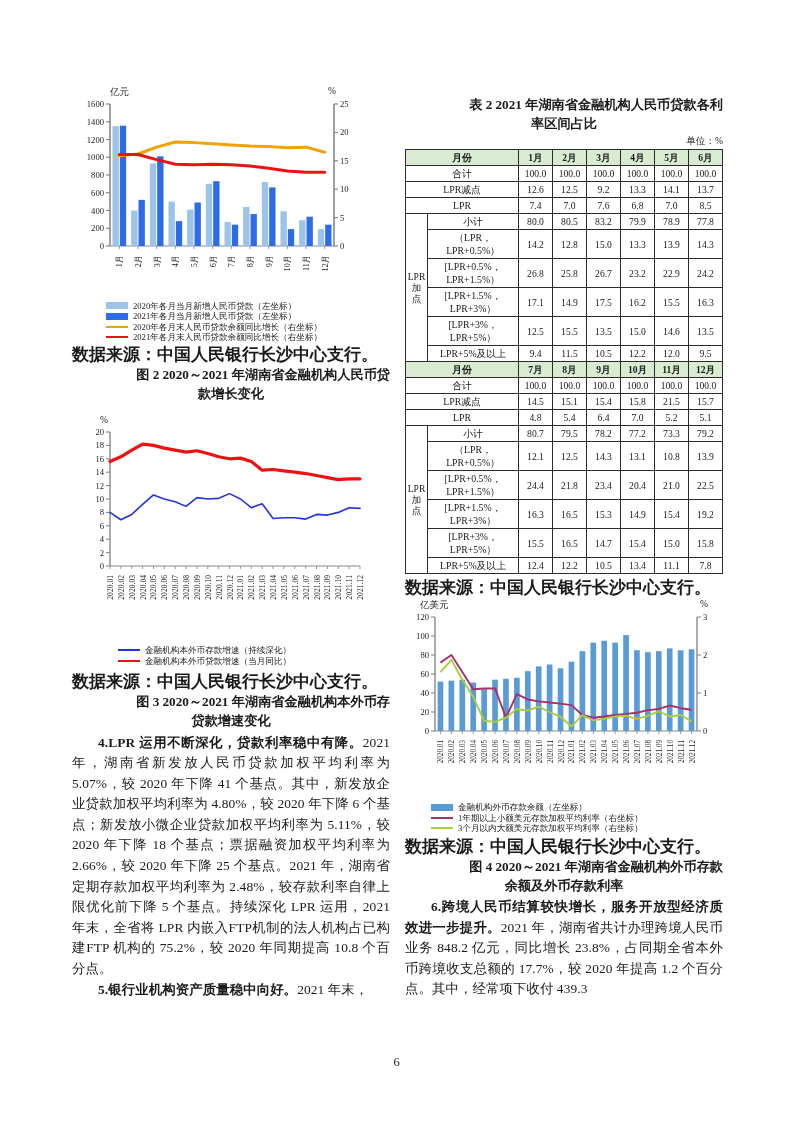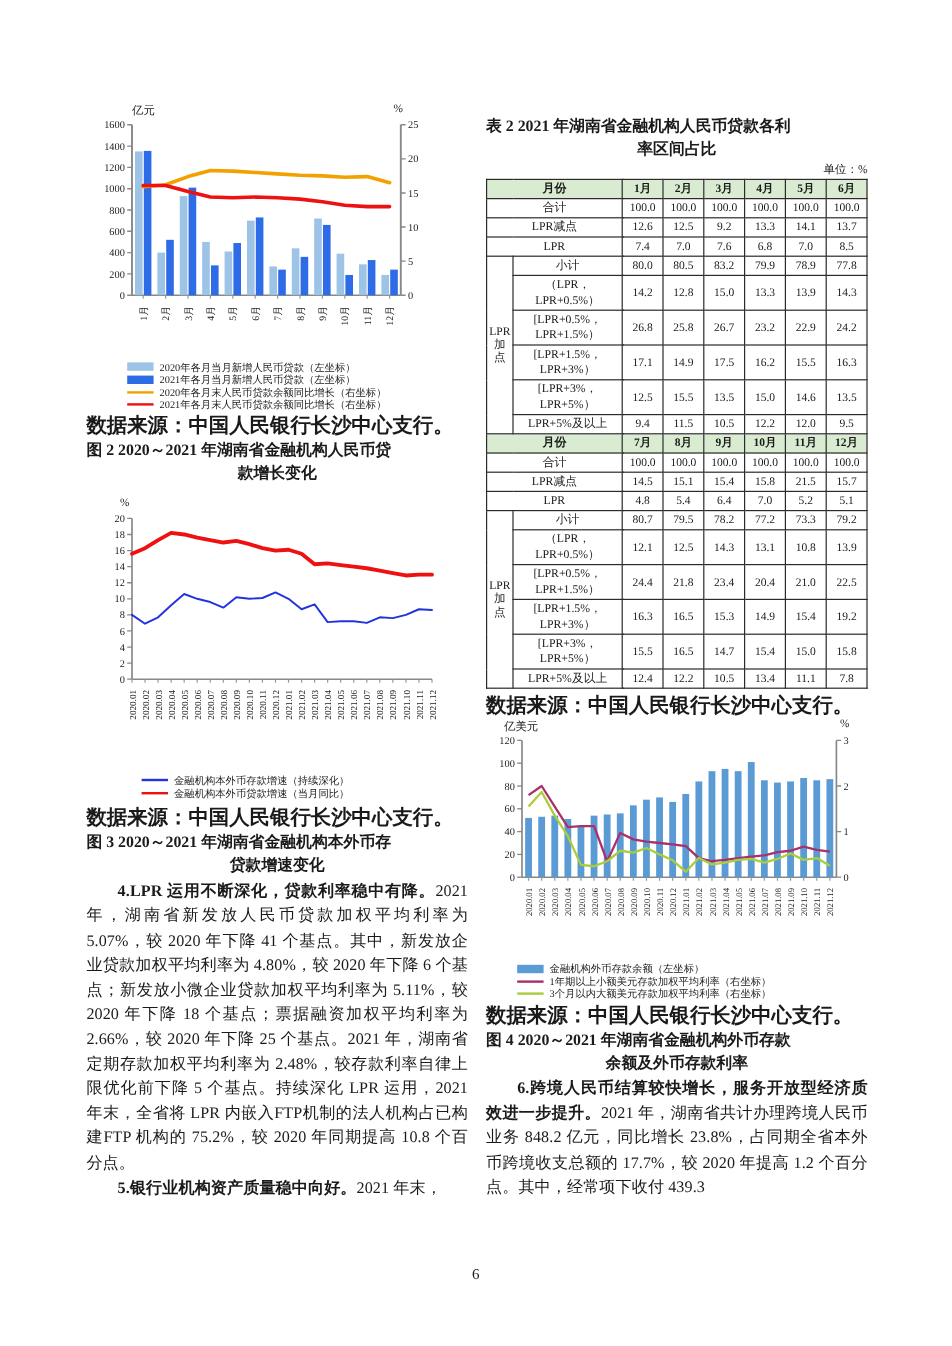--- a/index.html
+++ b/index.html
@@ -37,21 +37,21 @@
     font-weight:bold;
   }
   .figcap {
     font-size:13.2px;
     line-height:19px;
     font-weight:bold;
     text-align:center;
     margin:0 0 2px 0;
   }
   .figcap .ln { display:block; }
-  .figcap .ln1 { text-align:left; }
+  .figcap .ln1 { text-align:right; }
 
   
   .chartbox { position:relative; }
   .axlabel { position:absolute; font-size:9.5px; font-family:"Liberation Serif", serif; }
   .legend-row { display:flex; align-items:center; gap:5px; margin:0.5px 0; }
   .legend-swatch { display:inline-block; }
   .legend-txt { font-size:8.6px; line-height:10px; white-space:nowrap; }
 
   
   .tbl-unit { font-size:9.6px; text-align:right; margin:0 0 1px 0; }

